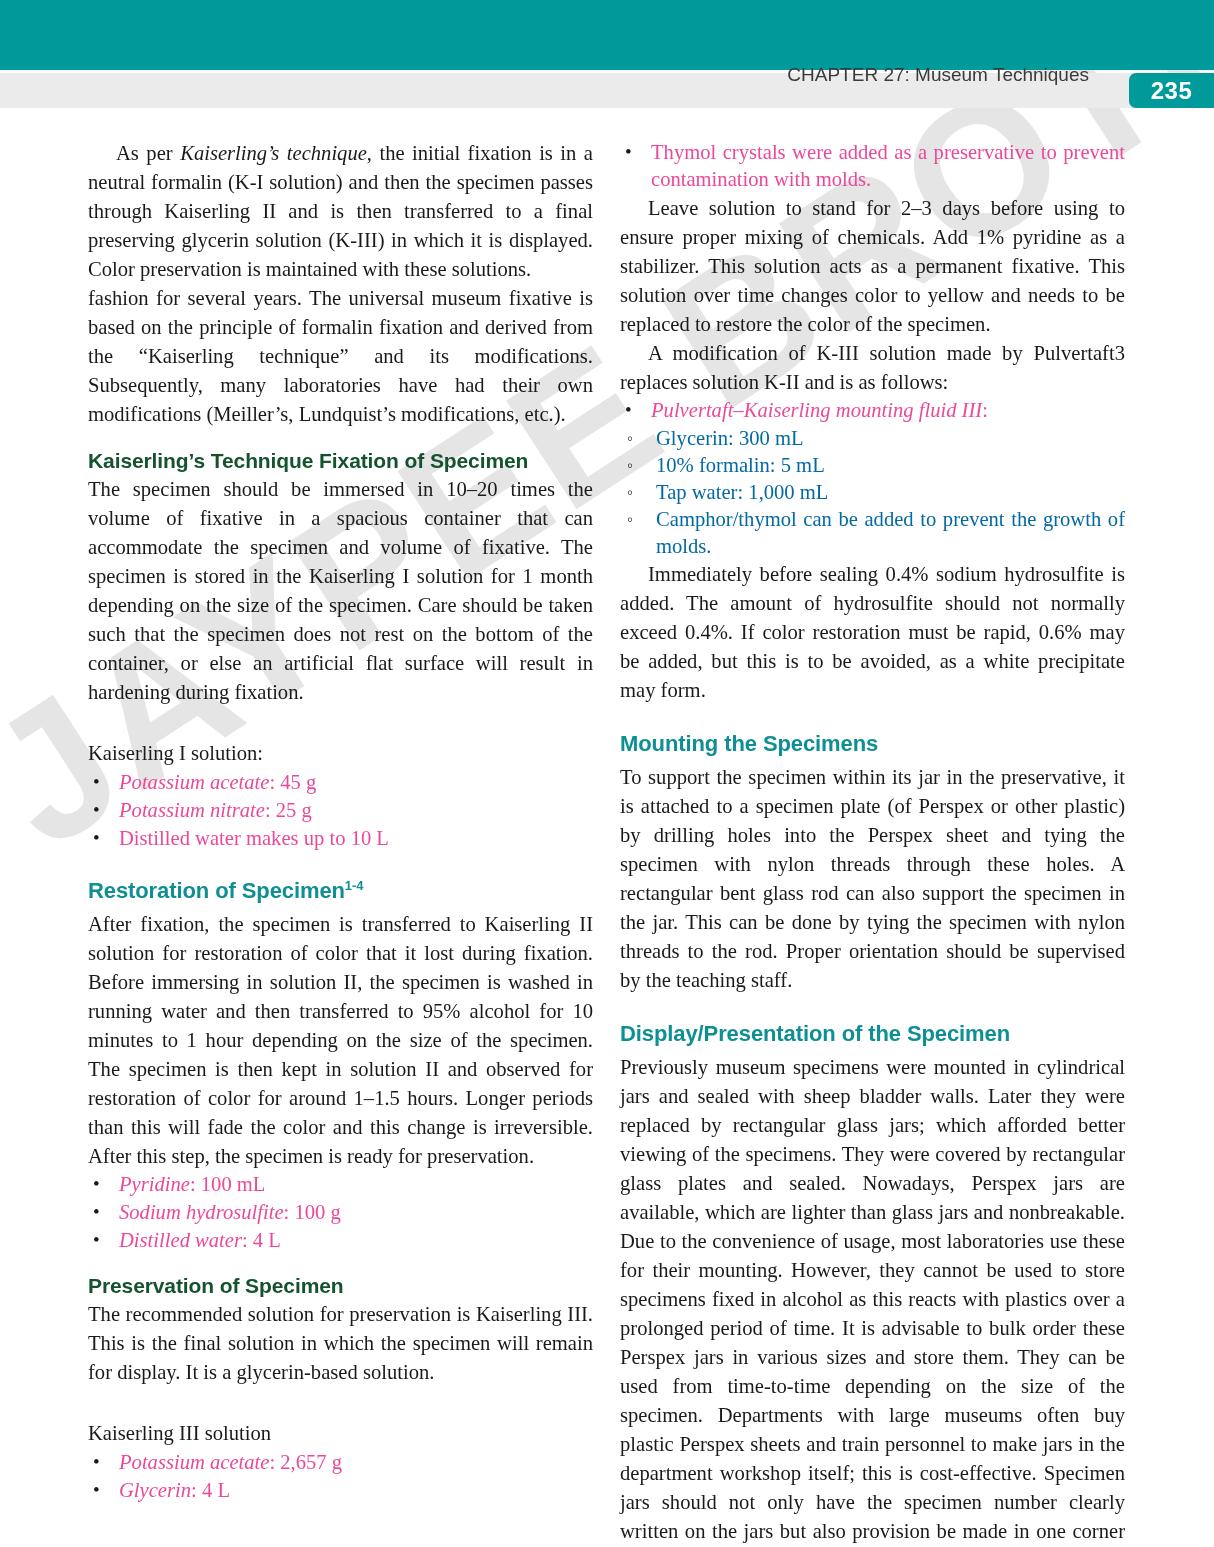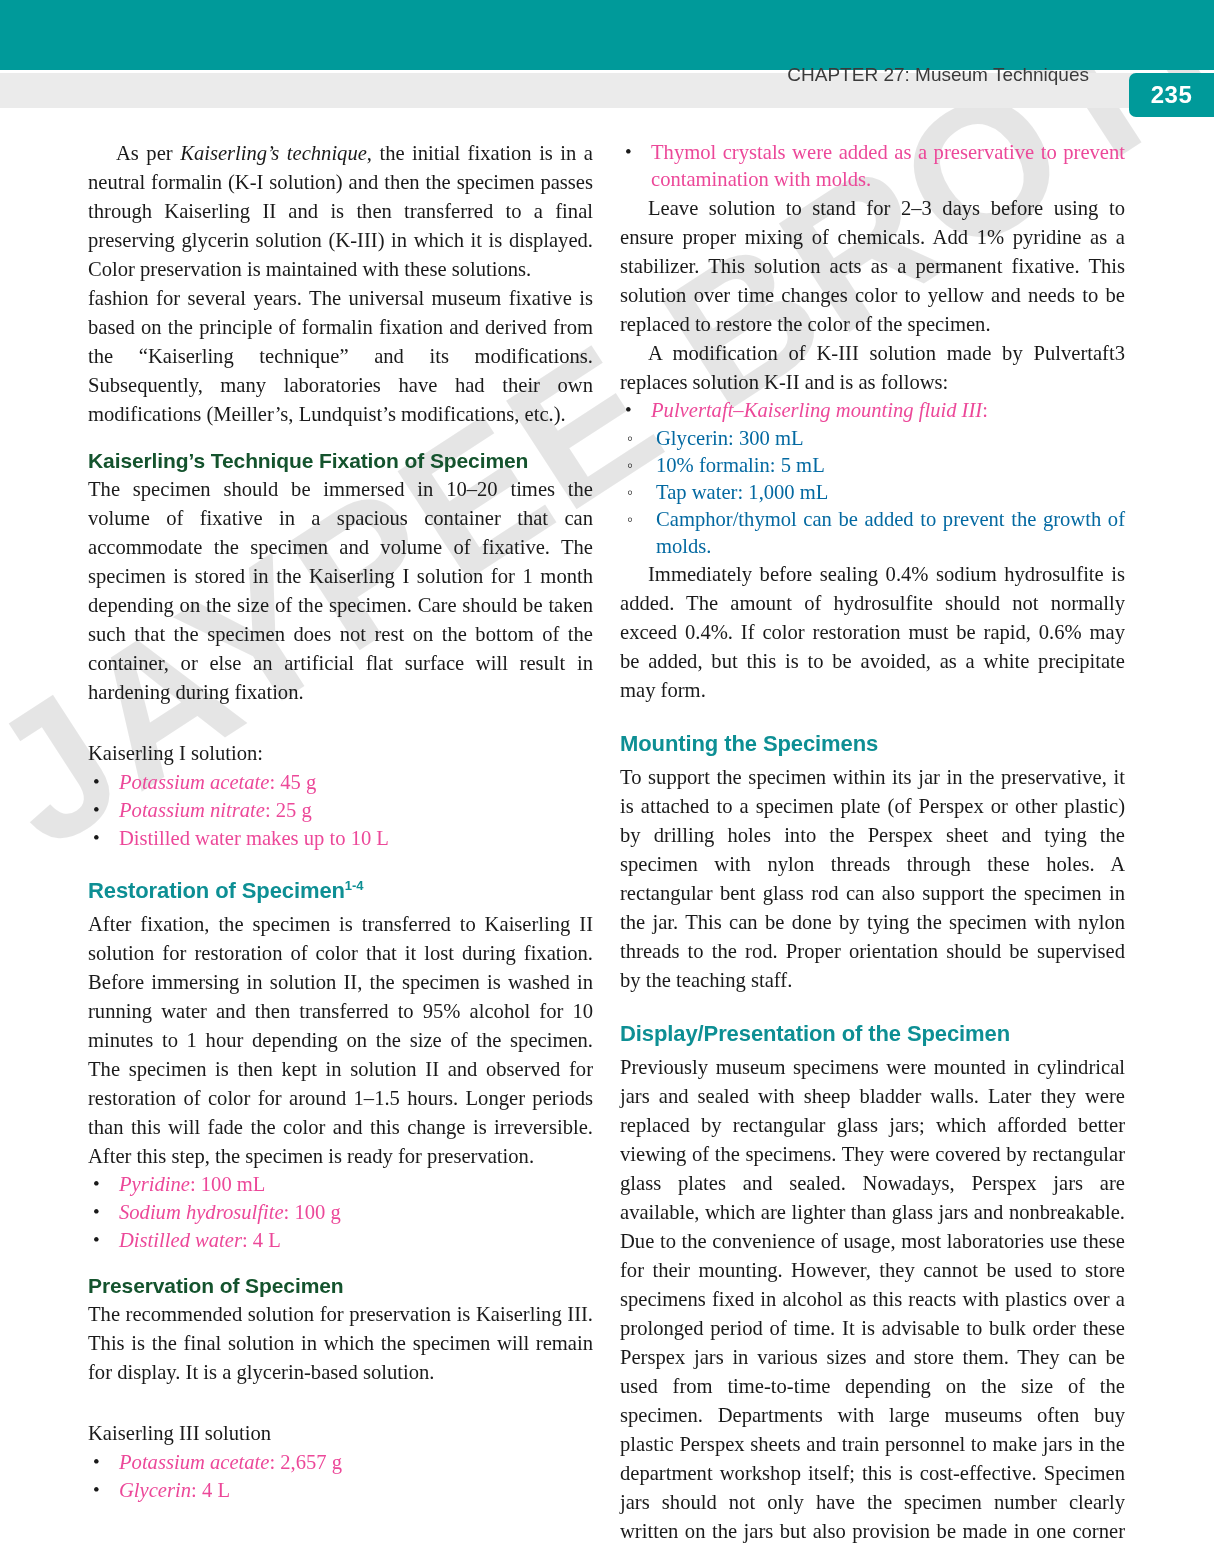--- a/index.html
+++ b/index.html
@@ -80,21 +80,21 @@
     font-size: 19px;
     color: #3a3a3a;
     white-space: nowrap;
     z-index: 11;
   }
   .page-badge {
     position: absolute;
     right: 0;
     top: 73px;
     width: 85px;
-    height: 44px;
+    height: 35px;
     background: #009a9a;
     border-top-left-radius: 7px;
     border-bottom-left-radius: 7px;
     z-index: 12;
     display: flex;
     align-items: center;
     justify-content: center;
   }
   .page-badge span {
     font-family: "Liberation Sans", sans-serif;

